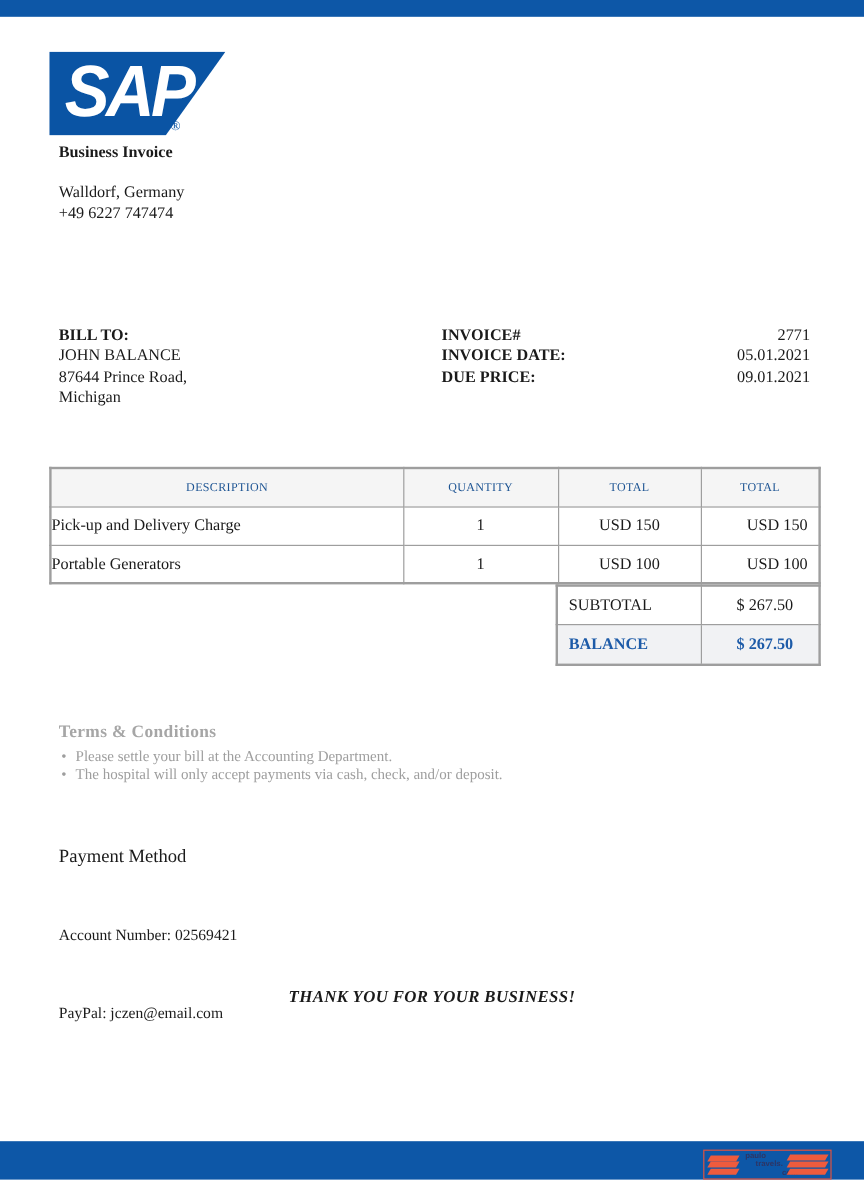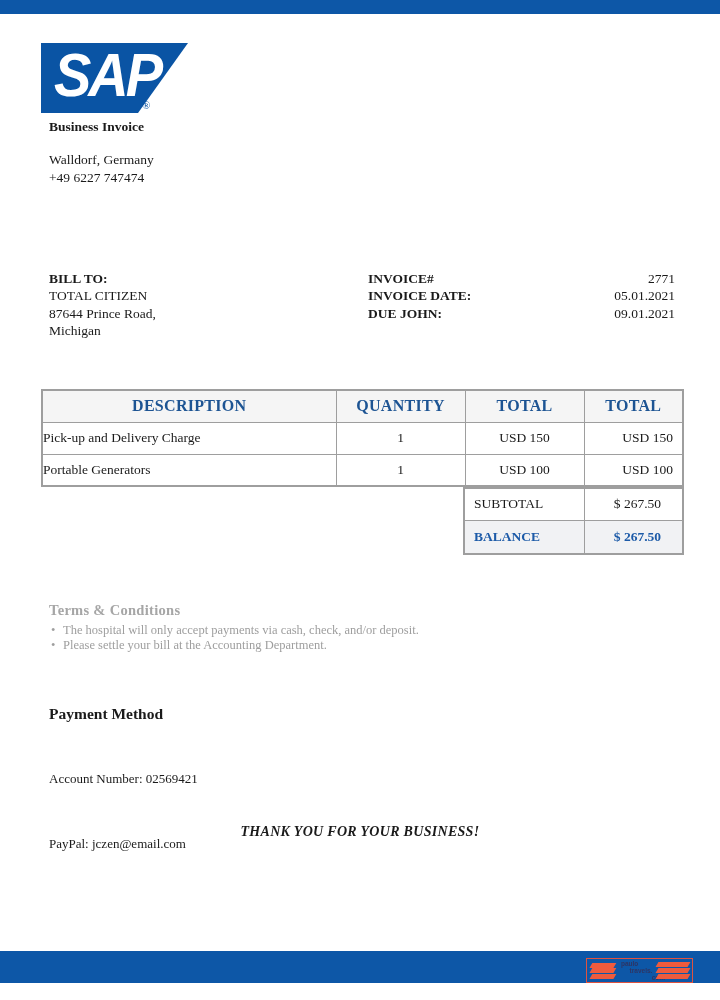--- a/index.html
+++ b/index.html
@@ -81,22 +81,22 @@
   }
   table.items th, table.items td {
     border: 1px solid #9e9e9e;
     height: 32px;
     vertical-align: middle;
   }
   table.items { border: 2px solid #9e9e9e; }
   table.items th {
     background: #f5f5f5;
     color: #1d5493;
-    font-weight: 700;
-    font-size: 16px;
+    font-weight: 400;
+    font-size: 10px;
     letter-spacing: 0.3px;
     text-align: center;
   }
   td.c-desc  { text-align: left;  }
   td.c-qty   { text-align: center; }
   td.c-price { text-align: center; }
   td.c-total { text-align: right; padding-right: 9px; }
 
   
   table.summary {
@@ -131,21 +131,21 @@
     font-size: 12.5px; color: #9e9e9e; line-height: 14.5px;
     padding-left: 14px; position: relative;
   }
   .terms-bullet::before {
     content: "\2022";
     position: absolute; left: 2px; top: 0;
   }
 
   
   .payment { position: absolute; left: 49px; top: 705px; }
-  .payment-heading { font-size: 15.5px; font-weight: 700; margin-bottom: 4px; }
+  .payment-heading { font-size: 15.5px; font-weight: 400; margin-bottom: 4px; }
   .payment-line { font-size: 13px; line-height: 16.5px; margin-top: 48px; }
 
   
   .thank-you {
     position: absolute; left: 0; top: 824px; width: 720px;
     text-align: center;
     font-size: 14px; font-weight: 700; font-style: italic;
     letter-spacing: 0.3px;
   }
 
@@ -190,36 +190,36 @@
 
   <div class="brand-subtitle">Business Invoice</div>
 
   <div class="company-address">
     <div>Walldorf, Germany</div>
     <div>+49 6227 747474</div>
   </div>
 
   <div class="bill-to">
     <div class="bold">BILL TO:</div>
-    <div>TOTAL CITIZEN</div>
+    <div>JOHN BALANCE</div>
     <div>87644 Prince Road,</div>
     <div>Michigan</div>
   </div>
 
   <div class="invoice-meta">
     <div class="meta-row">
       <span class="meta-label">INVOICE#</span>
       <span class="meta-value">2771</span>
     </div>
     <div class="meta-row">
       <span class="meta-label">INVOICE DATE:</span>
       <span class="meta-value">05.01.2021</span>
     </div>
     <div class="meta-row">
-      <span class="meta-label">DUE JOHN:</span>
+      <span class="meta-label">DUE PRICE:</span>
       <span class="meta-value">09.01.2021</span>
     </div>
   </div>
 
   <table class="items">
     <colgroup>
       <col style="width:294px">
         <col style="width:129px">
         <col style="width:119px">
         <col style="width:99px">
@@ -260,22 +260,22 @@
       </tr>
       <tr class="highlight">
         <td class="s-label">BALANCE</td>
         <td class="s-value">$ 267.50</td>
       </tr>
     </tbody>
   </table>
 
   <div class="terms">
     <div class="terms-heading">Terms &amp; Conditions</div>
+    <div class="terms-bullet">Please settle your bill at the Accounting Department.</div>
     <div class="terms-bullet">The hospital will only accept payments via cash, check, and/or deposit.</div>
-    <div class="terms-bullet">Please settle your bill at the Accounting Department.</div>
   </div>
 
   <div class="payment">
     <div class="payment-heading">Payment Method</div>
     <div class="payment-line">Account Number: 02569421</div>
     <div class="payment-line">PayPal: jczen@email.com</div>
   </div>
 
   <div class="thank-you">THANK YOU FOR YOUR BUSINESS!</div>
 

